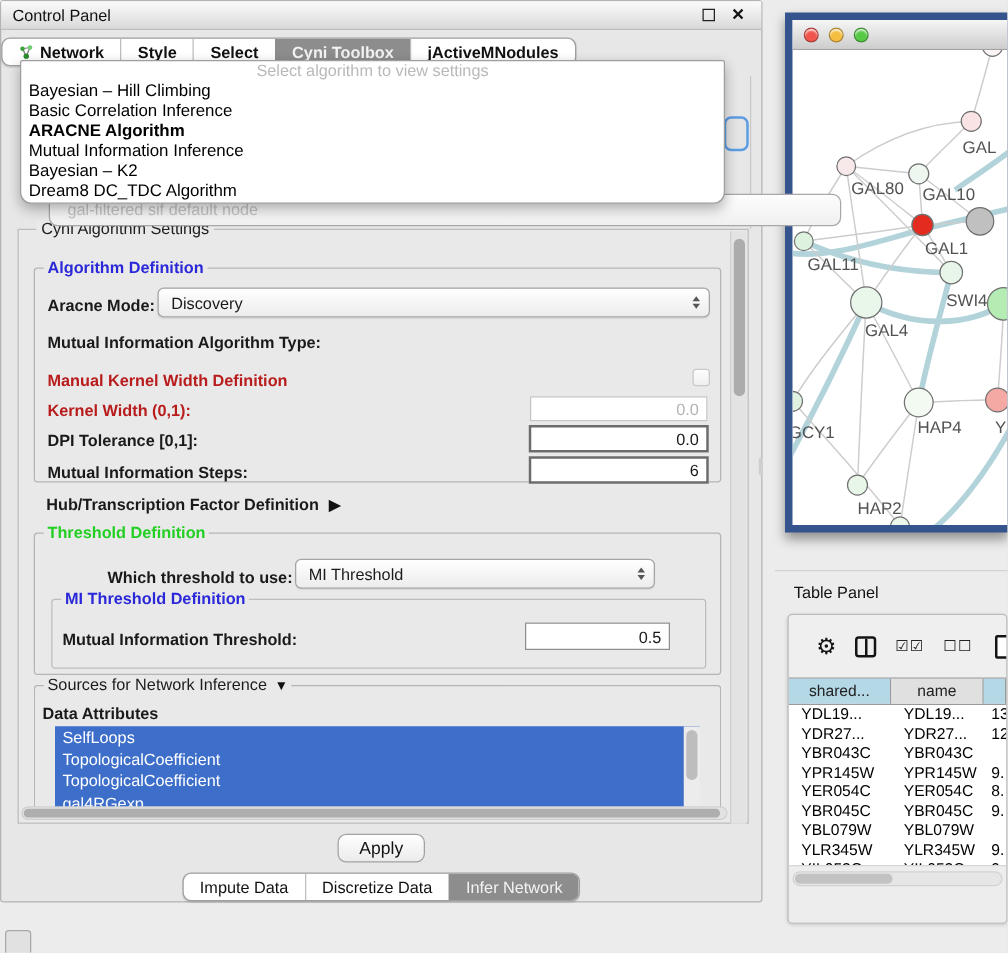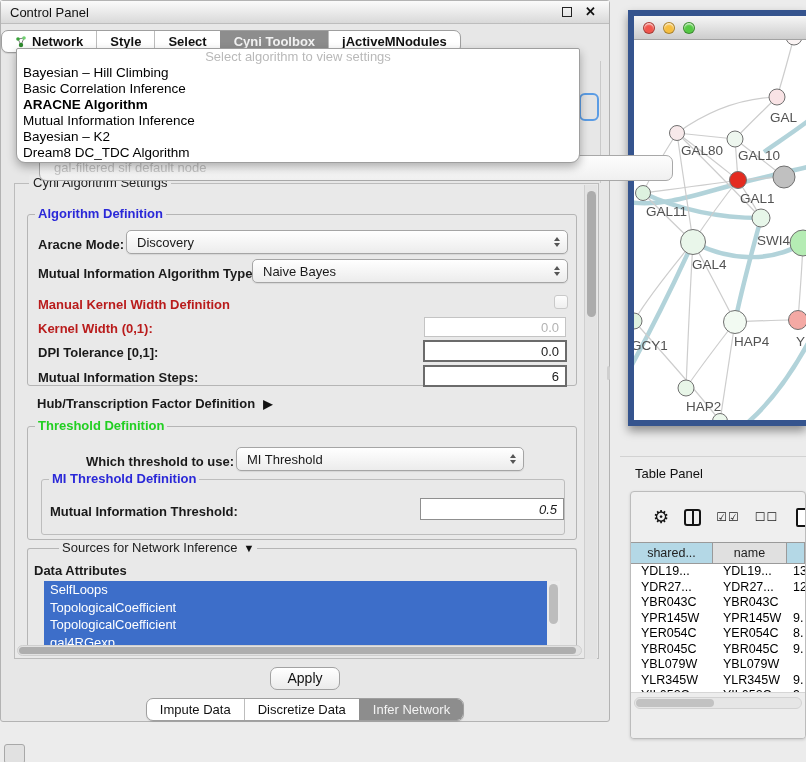--- a/index.html
+++ b/index.html
@@ -160,27 +160,20 @@
       <span class="gt blue">Algorithm Definition</span>
       <span class="lbl" style="left:10px; top:22px;">Aracne Mode:</span>
       <div class="combo" style="left:98px; top:15px; width:442px;">
         <span>Discovery</span>
         <span class="spin">
             <span class="up"></span>
             <span class="down"></span>
           </span>
       </div>
       <span class="lbl" style="left:10px; top:51px;">Mutual Information Algorithm Type:</span>
-      <div class="combo" style="left:224px; top:44px; width:316px;">
-        <span>Naive Bayes</span>
-        <span class="spin">
-            <span class="up"></span>
-            <span class="down"></span>
-          </span>
-      </div>
       <span class="lbl disabled" style="left:10px; top:82px;">Manual Kernel Width Definition</span>
       <span class="cb" style="left:526px; top:80px;"></span>
       <span class="lbl disabled" style="left:10px; top:106px;text-align:right;">Kernel Width (0,1):</span>
       <div class="field disabled" style="left:396px; top:102px; width:142px;">0.0</div>
       <span class="lbl" style="left:10px; top:130px;">DPI Tolerance [0,1]:</span>
       <div class="field strong" style="left:395px; top:125px; width:144px;">0.0</div>
       <span class="lbl" style="left:10px; top:155px;">Mutual Information Steps:</span>
       <div class="field strong" style="left:395px; top:150px; width:144px;">6</div>
     </div>
 
@@ -194,26 +187,26 @@
       <div class="combo" style="left:208px; top:20px; width:288px;">
         <span>MI Threshold</span>
         <span class="spin">
             <span class="up"></span>
             <span class="down"></span>
           </span>
       </div>
       <div class="grp" style="left:13px; top:52px; width:524px; height:56px; border-color:#bdbdbd;">
         <span class="gt blue" style="font-weight:bold;">MI Threshold Definition</span>
         <span class="lbl" style="left:8px; top:24px;">Mutual Information Threshold:</span>
-        <div class="field" style="left:378px; top:18px; width:144px; height:22px;font-style:italic;">0.5</div>
+        <div class="field" style="left:378px; top:18px; width:116px; height:22px;">0.5</div>
       </div>
     </div>
 
     <div class="grp" style="left:12px; top:364px; width:550px; height:100px; border-bottom:none;">
-      <span class="gt black" style="font-weight:normal;margin-left:24px;">
+      <span class="gt black" style="font-weight:normal;">
         <span>Sources for Network Inference</span><span class="arrow-down-glyph">▼</span>
       </span>
       <span class="lbl" style="left:6px; top:14px;">Data Attributes</span>
       <div id="attr-list">
         <div class="li">SelfLoops</div>
         <div class="li">TopologicalCoefficient</div>
         <div class="li">TopologicalCoefficient</div>
         <div class="li">gal4RGexp</div>
         <div class="track">
             <div class="thumb"></div>

